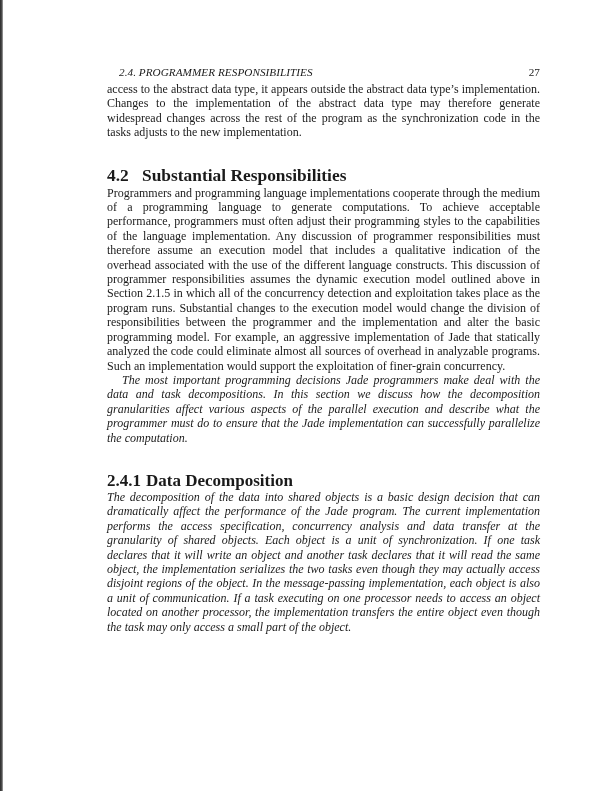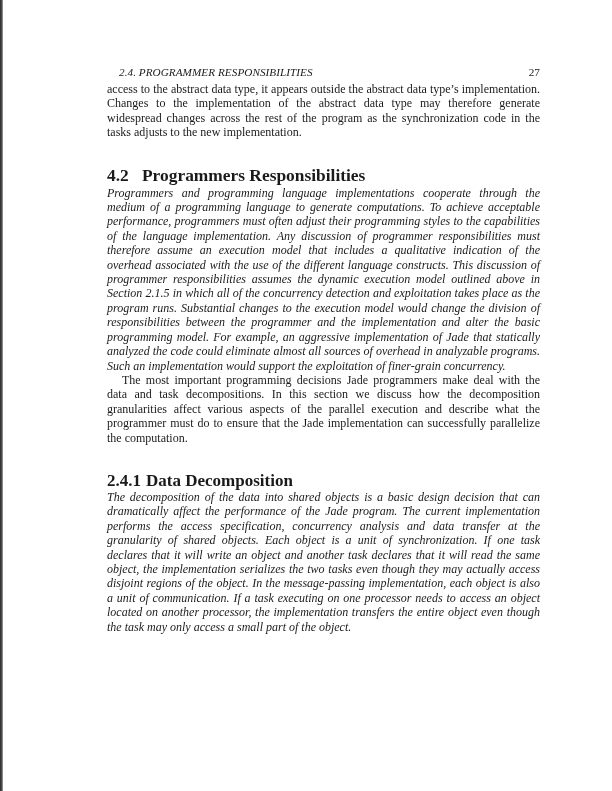--- a/index.html
+++ b/index.html
@@ -51,20 +51,21 @@
     p.body {
       margin: 0;
       font-size: 12px;
       line-height: 14.4px;
       text-align: justify;
       text-align-last: left;
       hyphens: none;
     }
     p.indent {
       text-indent: 15px;
+      font-style: italic;
     }
     .first-para {
       margin-top: 37px;
     }
     h2.section {
       margin: 24px 0 0 0;
       font-size: 17.4px;
       font-weight: bold;
       line-height: 22px;
     }
@@ -75,39 +76,39 @@
     h3.subsection {
       margin: 27px 0 0 0;
       font-size: 17px;
       font-weight: bold;
       line-height: 18px;
     }
     h3.subsection .num {
       display: inline-block;
       width: 39px;
     }
-    .after-h2 { margin-top: 11px; font-style: italic; }
+    .after-h2 { margin-top: 11px; }
     .after-h3 { margin-top: 8px; font-style: italic; }
   </style>
 </head>
 <body>
 
 <div class="scan-edge"></div>
 
 <div class="page">
 
   <div class="running-header">
     <span class="title">2.4.  PROGRAMMER RESPONSIBILITIES</span>
     <span class="page-number">27</span>
   </div>
 
   <p class="body first-para">access to the abstract data type, it appears outside the abstract data type’s implementation. Changes to the implementation of the abstract data type may therefore generate widespread changes across the rest of the program as the synchronization code in the tasks adjusts to the new implementation.</p>
 
   <h2 class="section">
-    <span class="num">4.2</span><span>Programmers Responsibilities</span>
+    <span class="num">4.2</span><span>Substantial Responsibilities</span>
   </h2>
 
   <p class="body after-h2">Programmers and programming language implementations cooperate through the medium of a programming language to generate computations. To achieve acceptable performance, programmers must often adjust their programming styles to the capabilities of the language implementation. Any discussion of programmer responsibilities must therefore assume an execution model that includes a qualitative indication of the overhead associated with the use of the different language constructs. This discussion of programmer responsibilities assumes the dynamic execution model outlined above in Section 2.1.5 in which all of the concurrency detection and exploitation takes place as the program runs. Substantial changes to the execution model would change the division of responsibilities between the programmer and the implementation and alter the basic programming model. For example, an aggressive implementation of Jade that statically analyzed the code could eliminate almost all sources of overhead in analyzable programs. Such an implementation would support the exploitation of finer-grain concurrency.</p>
   <p class="body indent">The most important programming decisions Jade programmers make deal with the data and task decompositions. In this section we discuss how the decomposition granularities affect various aspects of the parallel execution and describe what the programmer must do to ensure that the Jade implementation can successfully parallelize the computation.</p>
 
   <h3 class="subsection">
     <span class="num">2.4.1</span><span>Data Decomposition</span>
   </h3>
 
   <p class="body after-h3">The decomposition of the data into shared objects is a basic design decision that can dramatically affect the performance of the Jade program. The current implementation performs the access specification, concurrency analysis and data transfer at the granularity of shared objects. Each object is a unit of synchronization. If one task declares that it will write an object and another task declares that it will read the same object, the implementation serializes the two tasks even though they may actually access disjoint regions of the object. In the message-passing implementation, each object is also a unit of communication. If a task executing on one processor needs to access an object located on another processor, the implementation transfers the entire object even though the task may only access a small part of the object.</p>

